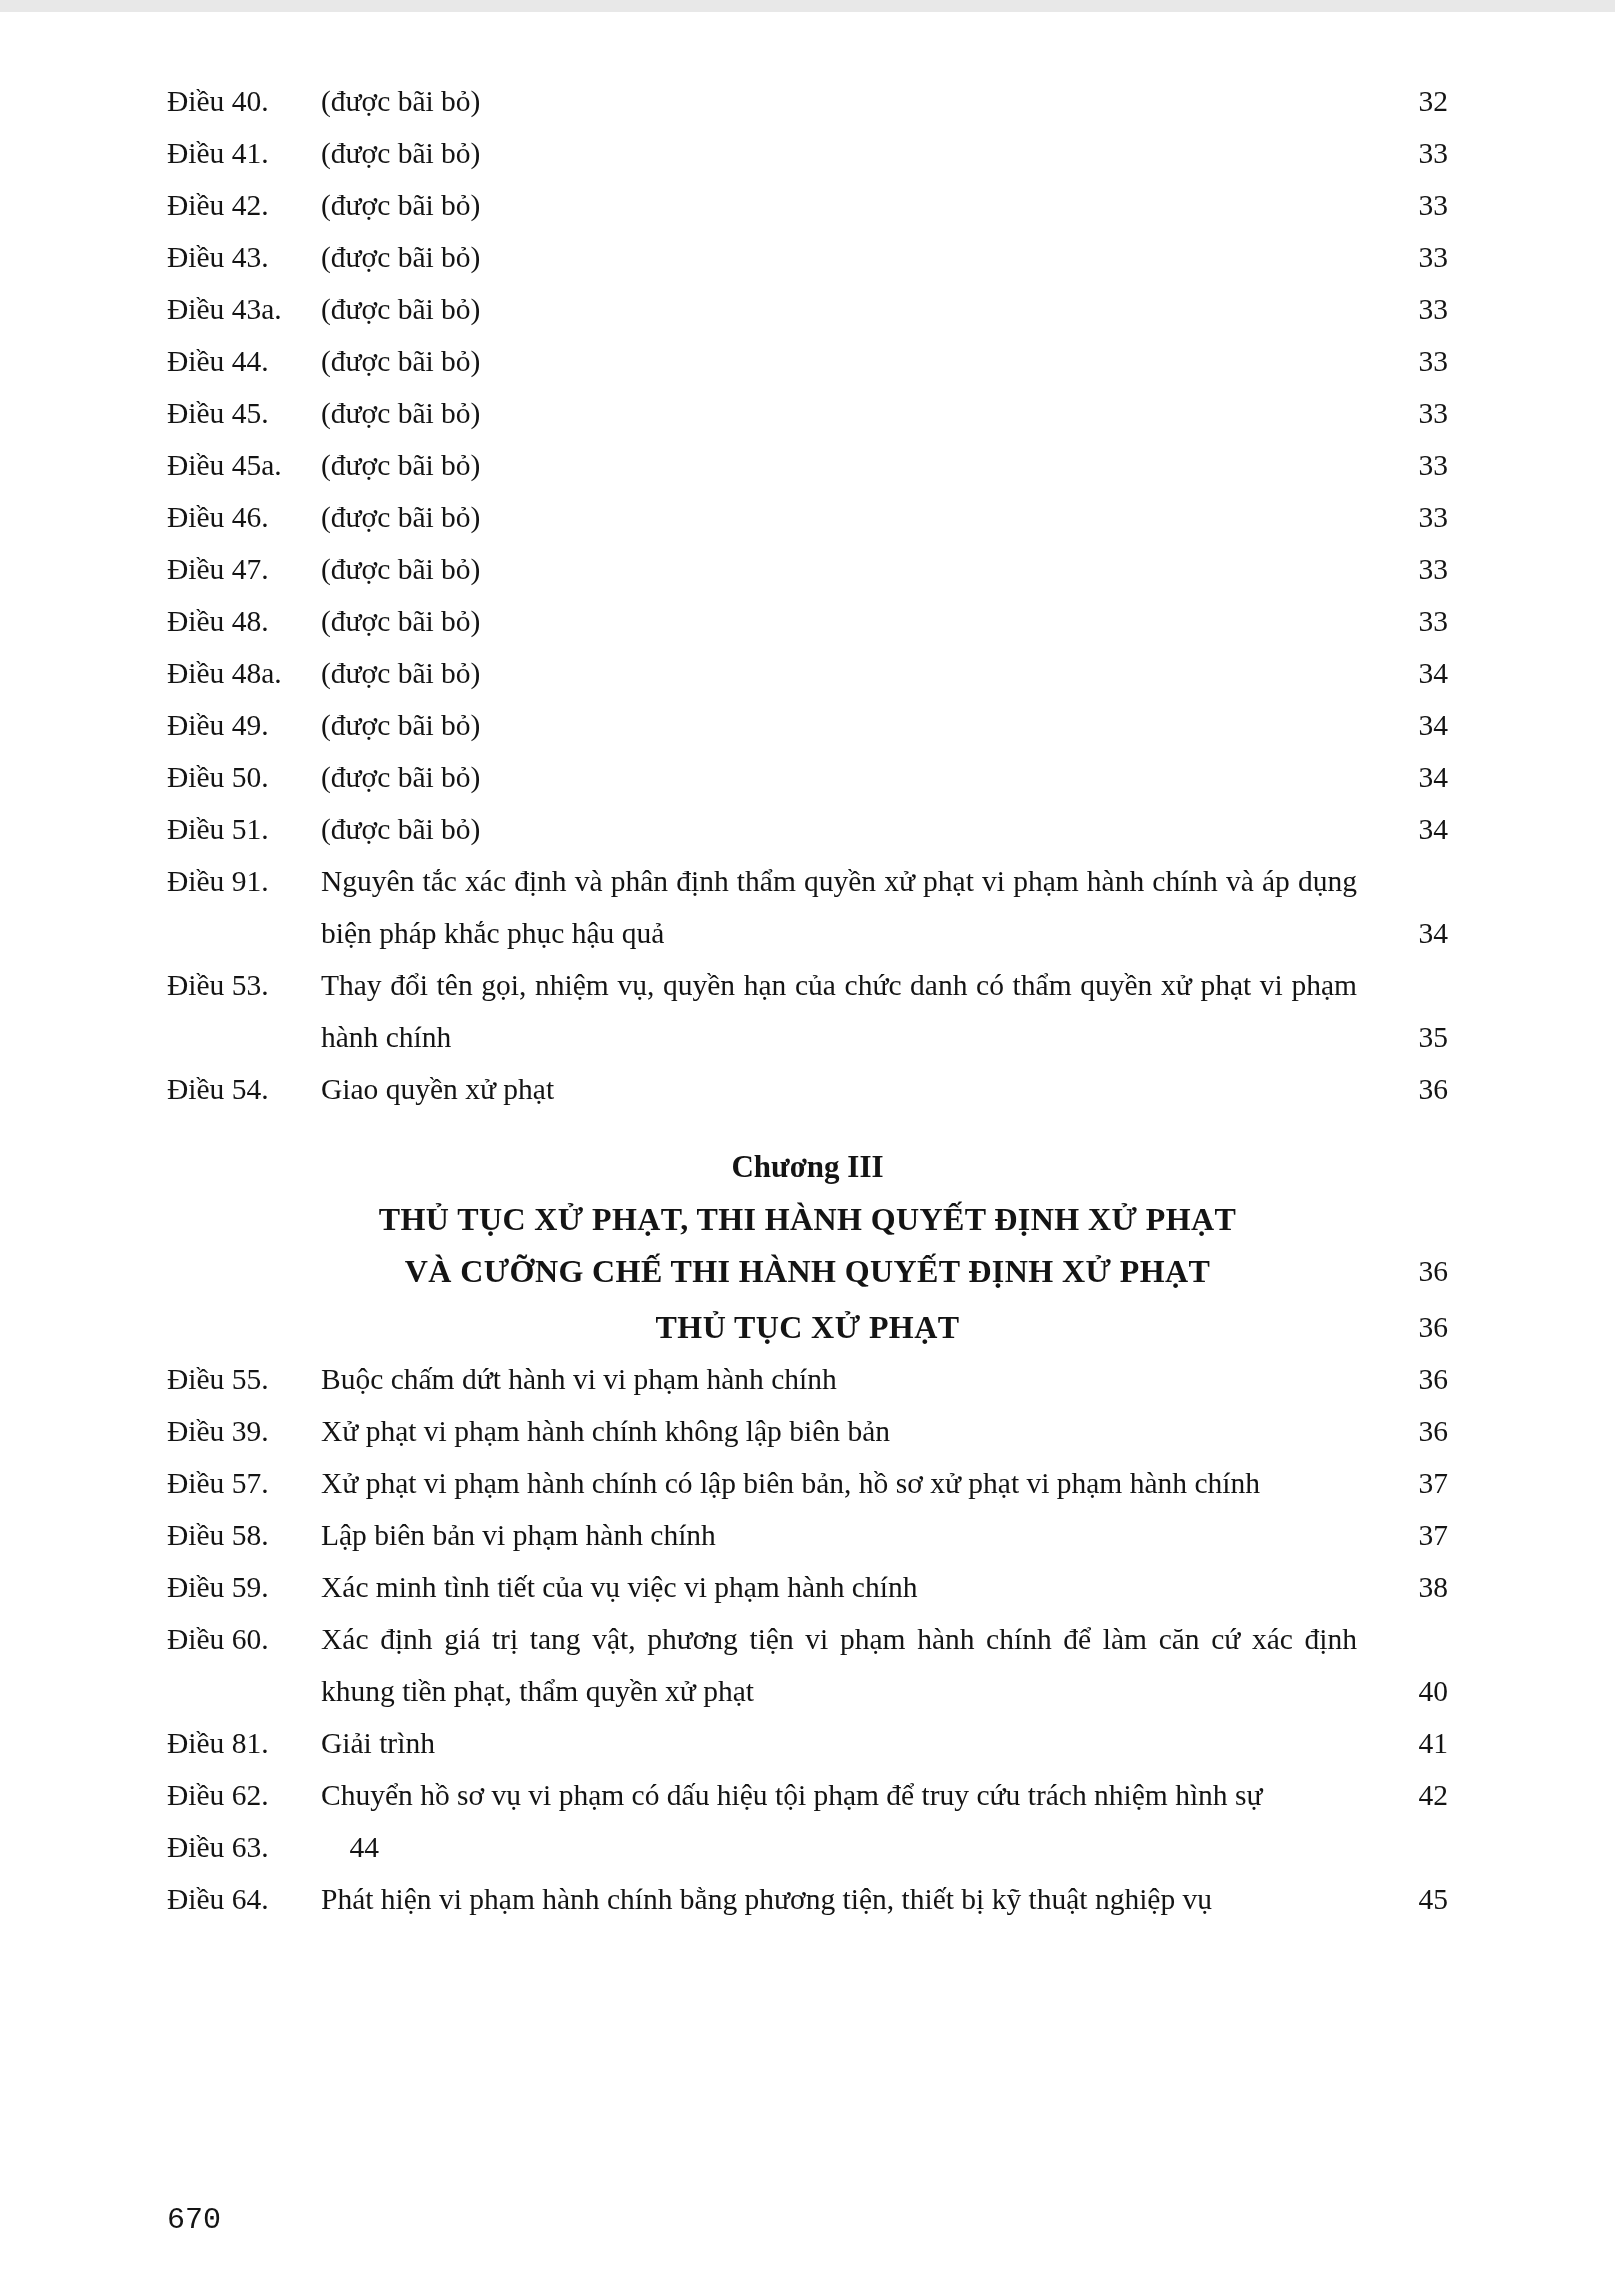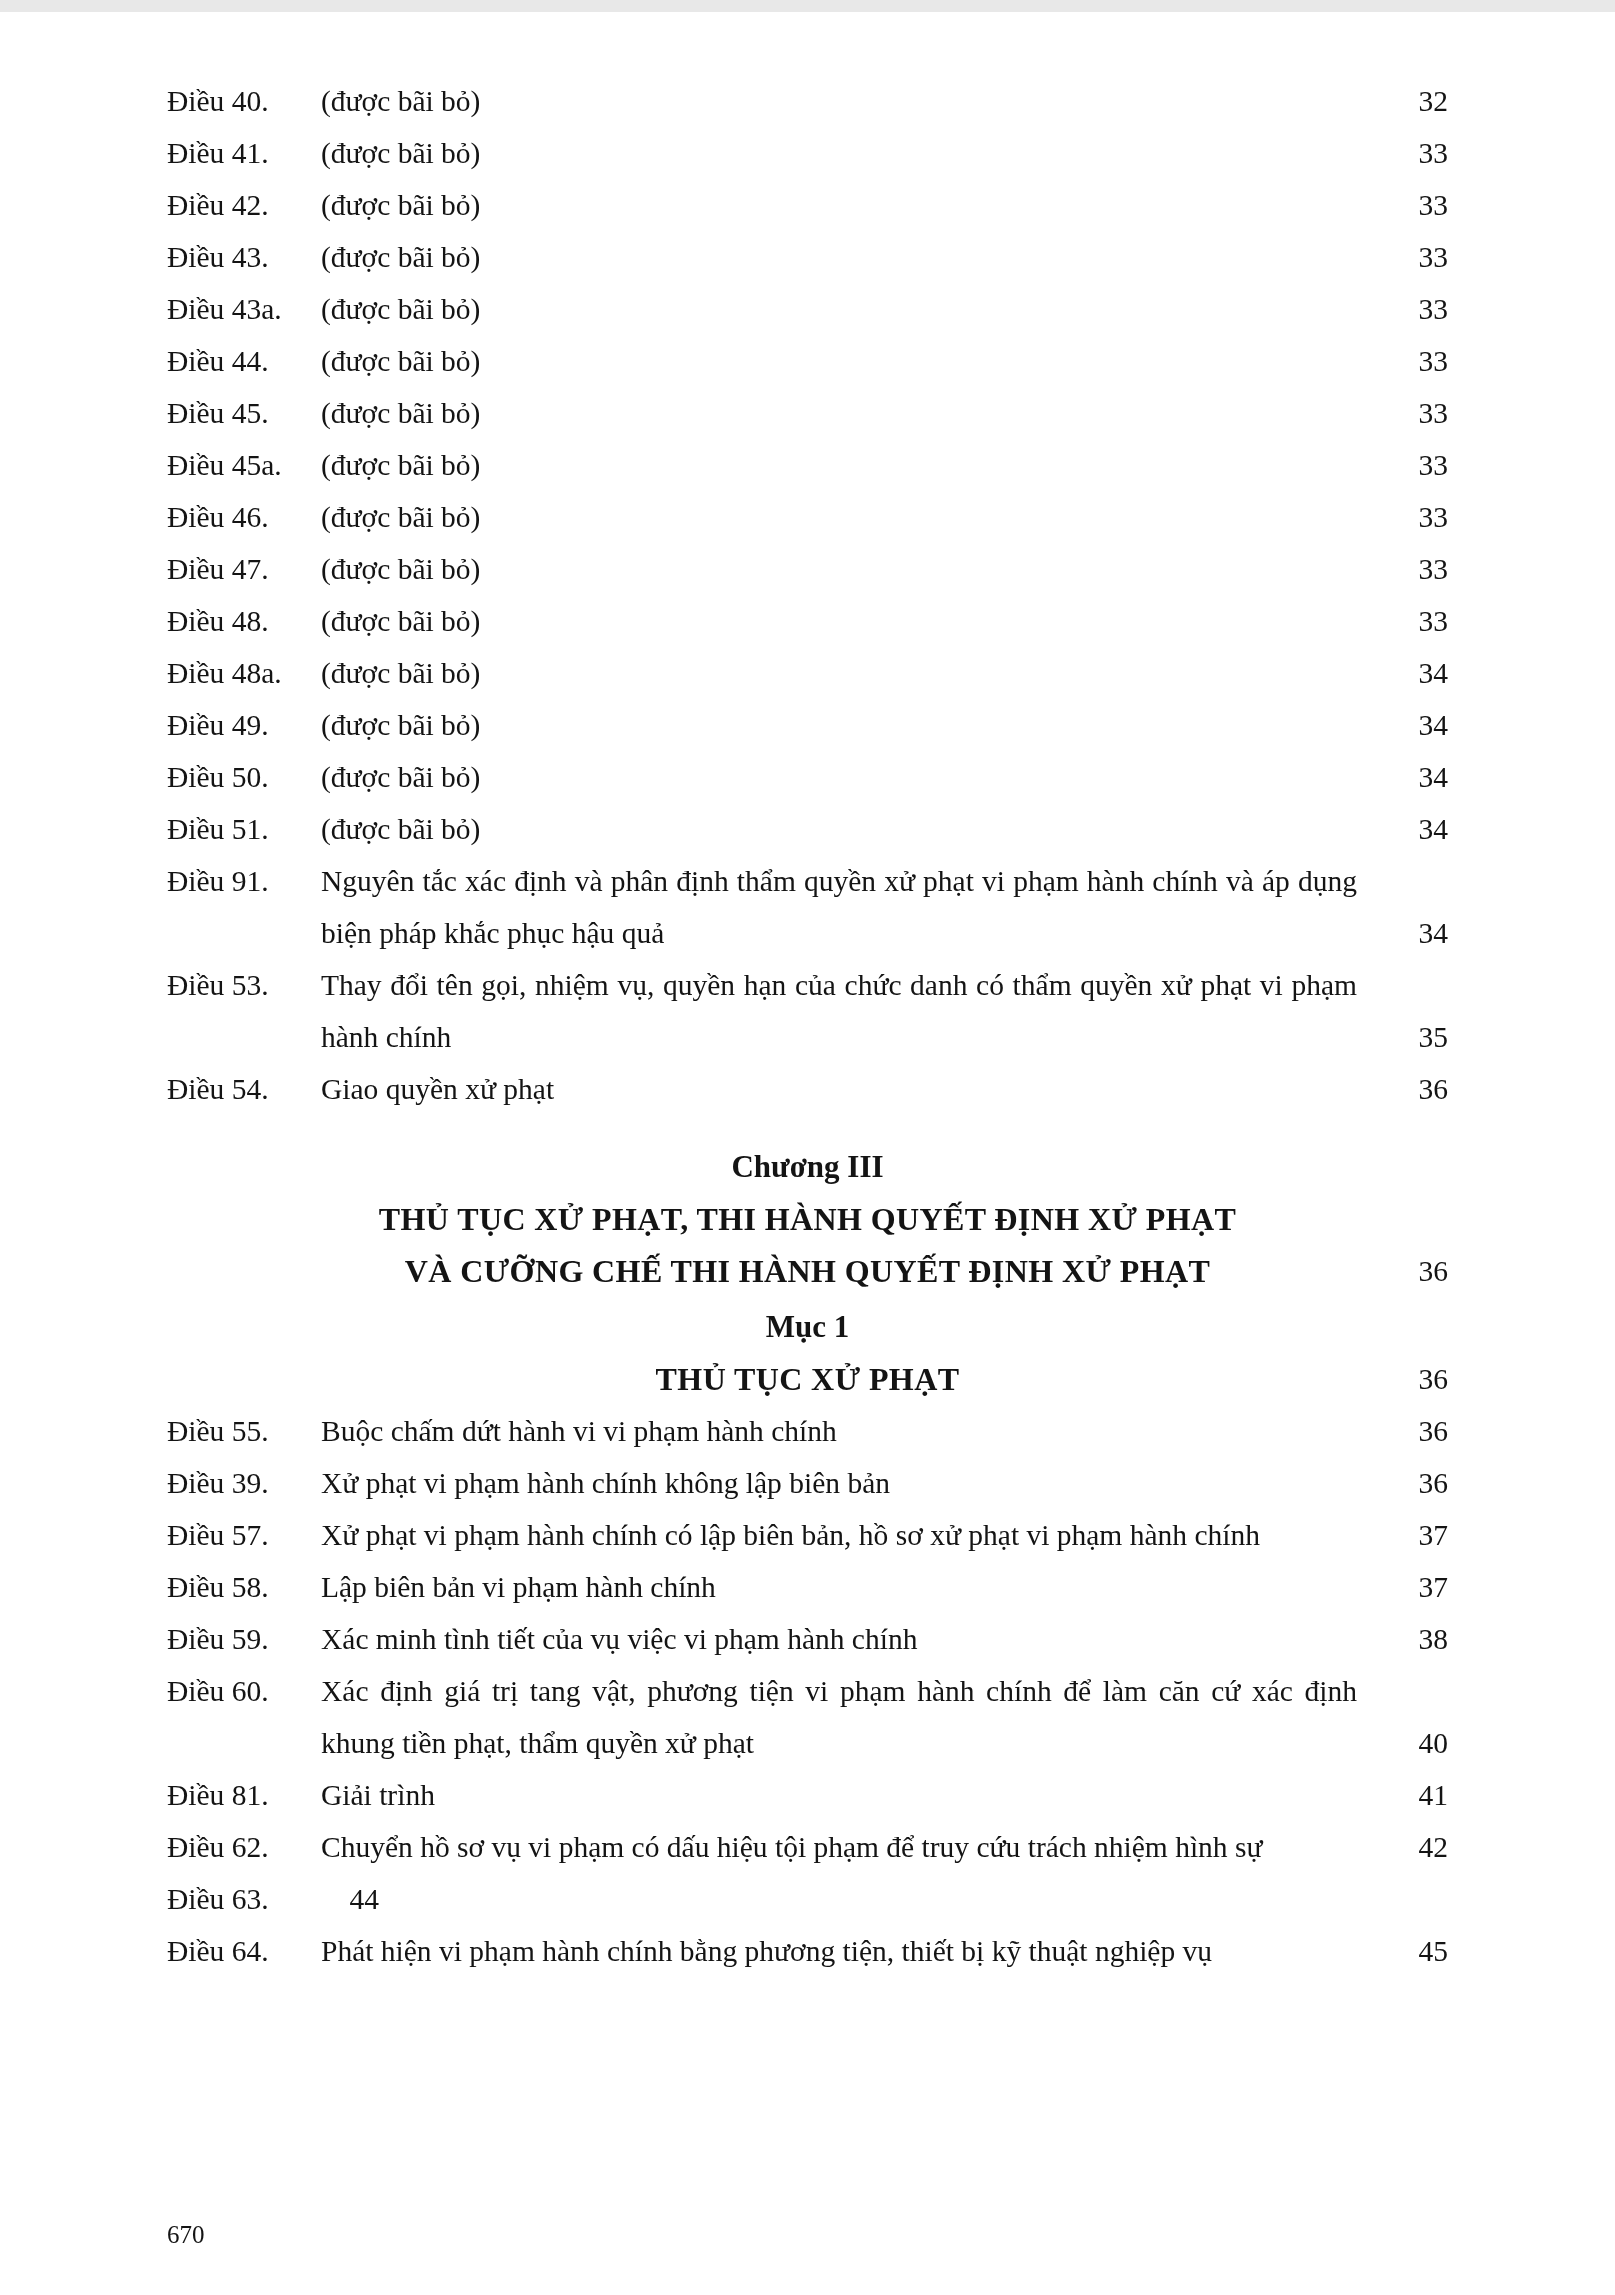--- a/index.html
+++ b/index.html
@@ -67,23 +67,24 @@
     position:absolute;
     right:0;
     bottom:0;
     font-weight:normal;
     font-size:29.5px;
     line-height:52px;
   }
   .page-footer {
     position:absolute;
     left:167px;
-    bottom:55px;
-    font-size:25px;
+    bottom:69px;
+    font-size:30px;
     line-height:35px;
+    font-family:Liberation Mono, monospace;
   }
 </style>
 </head>
 <body>
 
 <div class="page">
 
   <div class="toc-list">
       <div class="toc-row">
     <span class="toc-label">Điều 40.</span>
@@ -178,21 +179,20 @@
     </div>
 
   <div class="heading-block chapter-block">
     <div class="chapter-label">Chương III</div>
     <div class="chapter-title-line">THỦ TỤC XỬ PHẠT, THI HÀNH QUYẾT ĐỊNH XỬ PHẠT</div>
     <div class="chapter-title-line">VÀ CƯỠNG CHẾ THI HÀNH QUYẾT ĐỊNH XỬ PHẠT</div>
     <span class="heading-page">36</span>
   </div>
 
   <div class="heading-block section-block">
-    <div class="section-label">Mục 1</div>
     <div class="section-title">THỦ TỤC XỬ PHẠT</div>
     <span class="heading-page">36</span>
   </div>
 
   <div class="toc-list">
       <div class="toc-row">
     <span class="toc-label">Điều 55.</span>
     <span class="toc-title">Buộc chấm dứt hành vi vi phạm hành chính</span>
     <span class="toc-page">36</span>
   </div>

